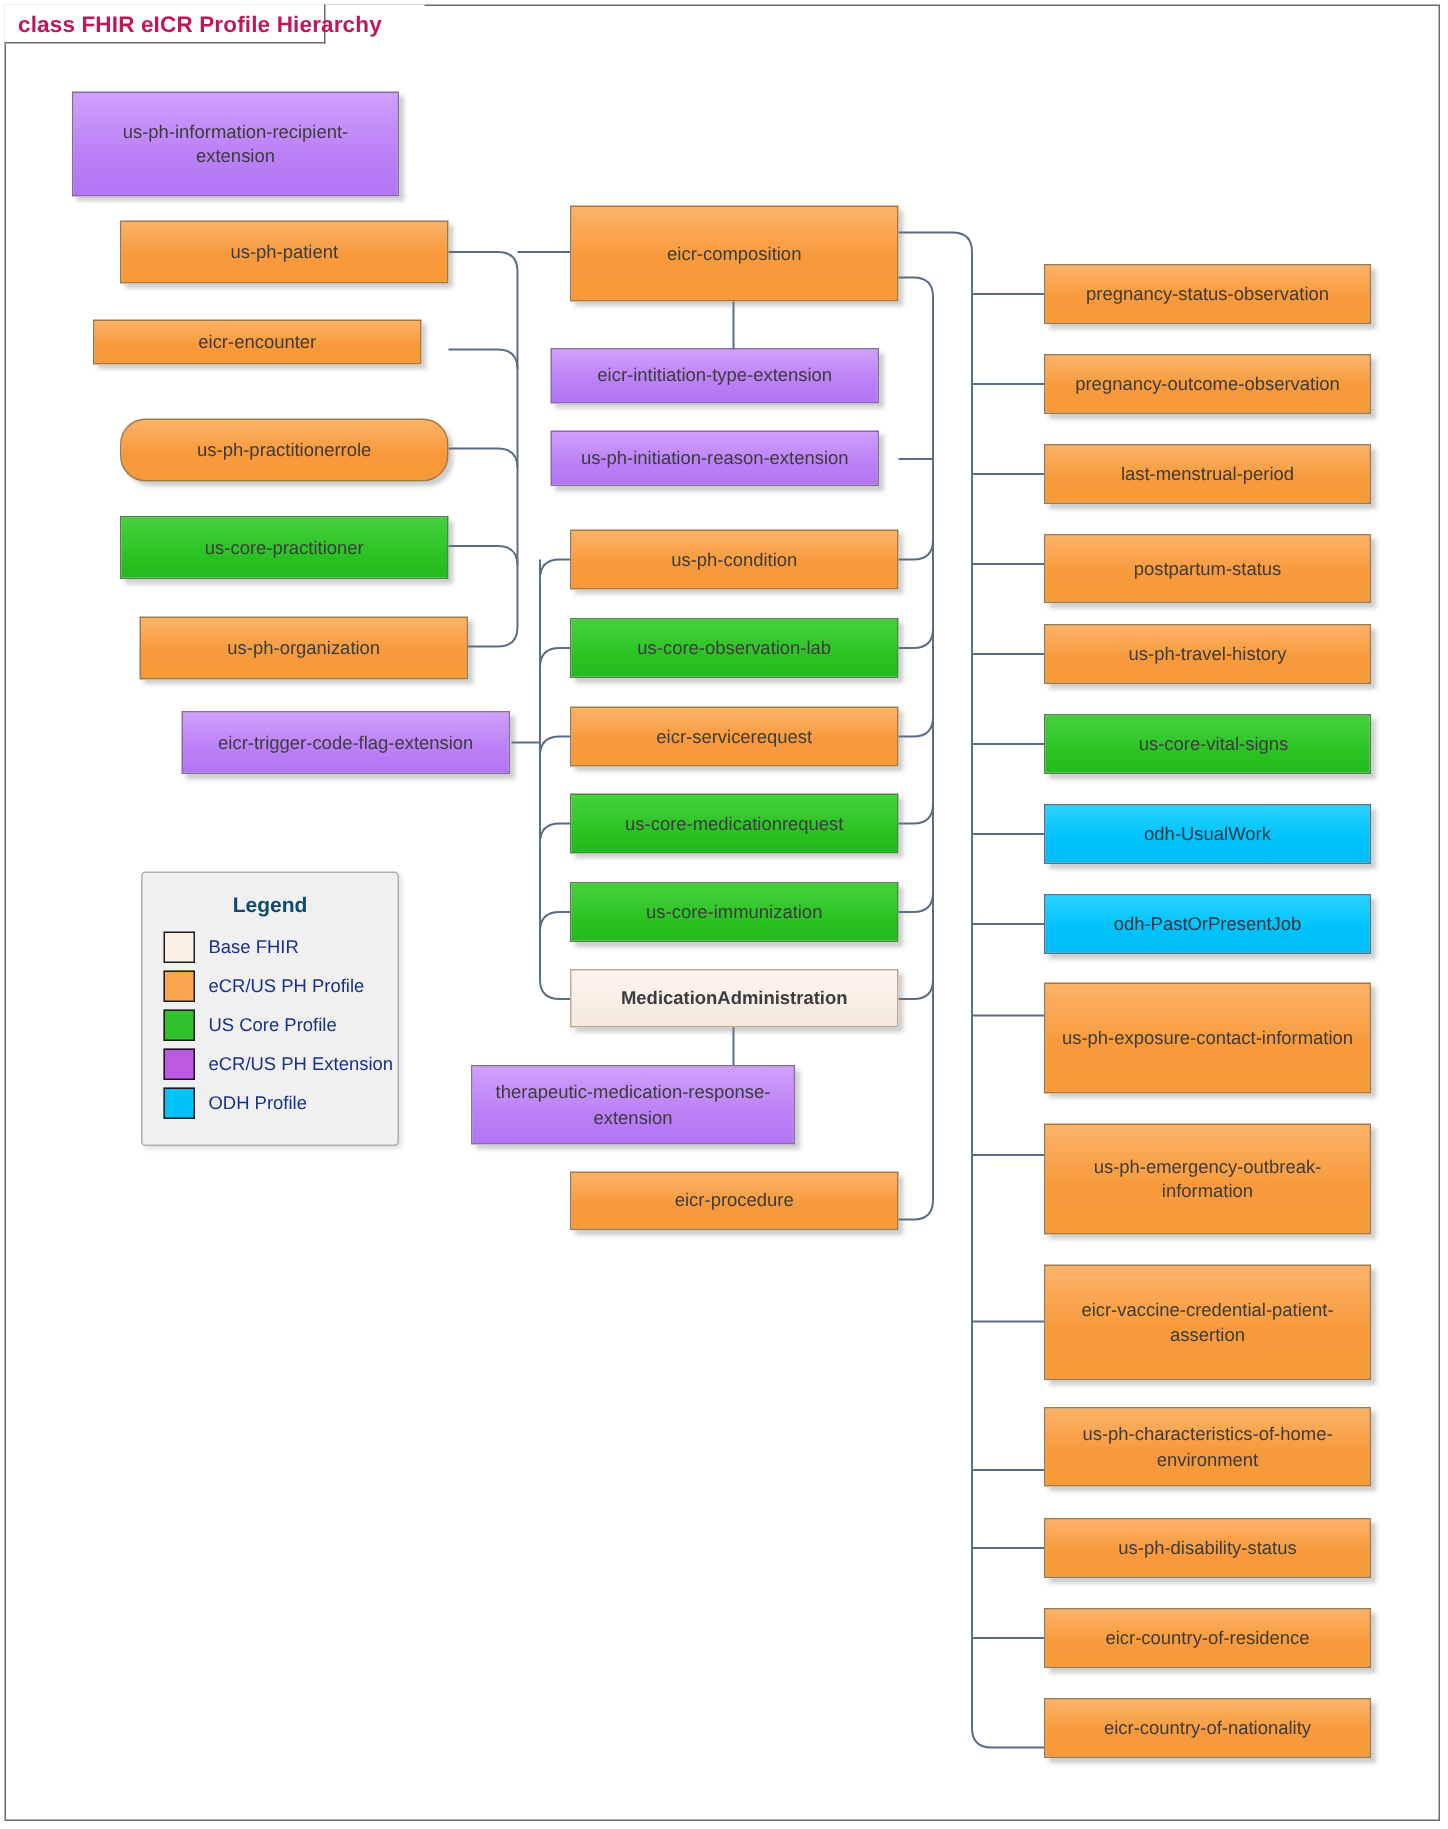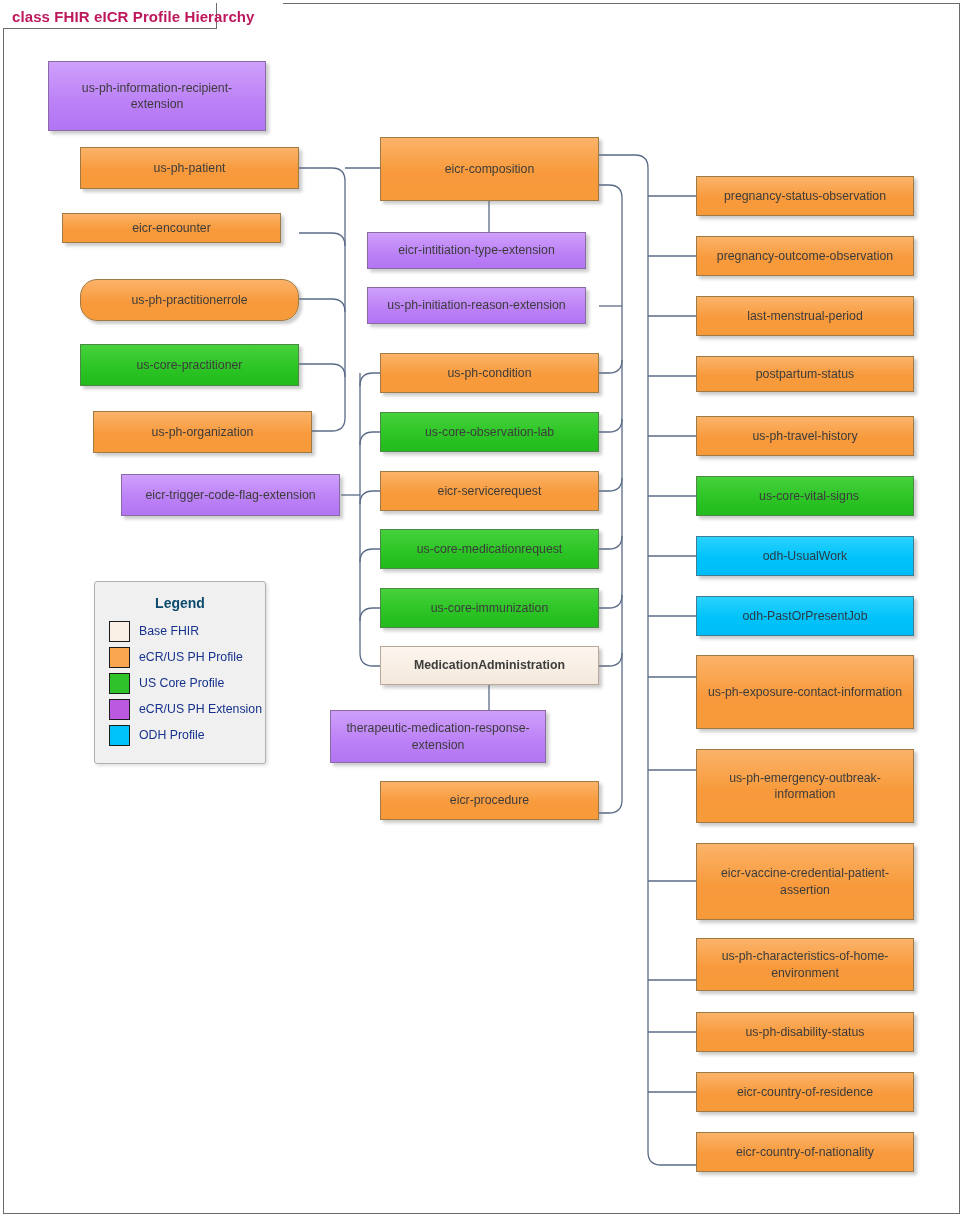--- a/index.html
+++ b/index.html
@@ -259,31 +259,31 @@
   <div class="node green" style="left:380px; top:412px; width:219px; height:40px;">us-core-observation-lab</div>
 
   <div class="node orange" style="left:380px; top:471px; width:219px; height:40px;">eicr-servicerequest</div>
 
   <div class="node green" style="left:380px; top:529px; width:219px; height:40px;">us-core-medicationrequest</div>
 
   <div class="node green" style="left:380px; top:588px; width:219px; height:40px;">us-core-immunization</div>
 
   <div class="node base" style="left:380px; top:646px; width:219px; height:39px;">MedicationAdministration</div>
 
-  <div class="node purple" style="left:330px; top:710px; width:216px; height:53px;">therapeutic-medication-response-extension</div>
+  <div class="node purple" style="left:314px; top:710px; width:216px; height:53px;">therapeutic-medication-response-extension</div>
 
   <div class="node orange" style="left:380px; top:781px; width:219px; height:39px;">eicr-procedure</div>
 
   <div class="node orange" style="left:696px; top:176px; width:218px; height:40px;">pregnancy-status-observation</div>
 
   <div class="node orange" style="left:696px; top:236px; width:218px; height:40px;">pregnancy-outcome-observation</div>
 
   <div class="node orange" style="left:696px; top:296px; width:218px; height:40px;">last-menstrual-period</div>
 
-  <div class="node orange" style="left:696px; top:356px; width:218px; height:36px;text-align:right;">postpartum-status</div>
+  <div class="node orange" style="left:696px; top:356px; width:218px; height:46px;text-align:right;">postpartum-status</div>
 
   <div class="node orange" style="left:696px; top:416px; width:218px; height:40px;">us-ph-travel-history</div>
 
   <div class="node green" style="left:696px; top:476px; width:218px; height:40px;padding-left:16px;">us-core-vital-signs</div>
 
   <div class="node blue" style="left:696px; top:536px; width:218px; height:40px;">odh-UsualWork</div>
 
   <div class="node blue" style="left:696px; top:596px; width:218px; height:40px;">odh-PastOrPresentJob</div>
 
   <div class="node orange" style="left:696px; top:655px; width:218px; height:74px;">us-ph-exposure-contact-information</div>

